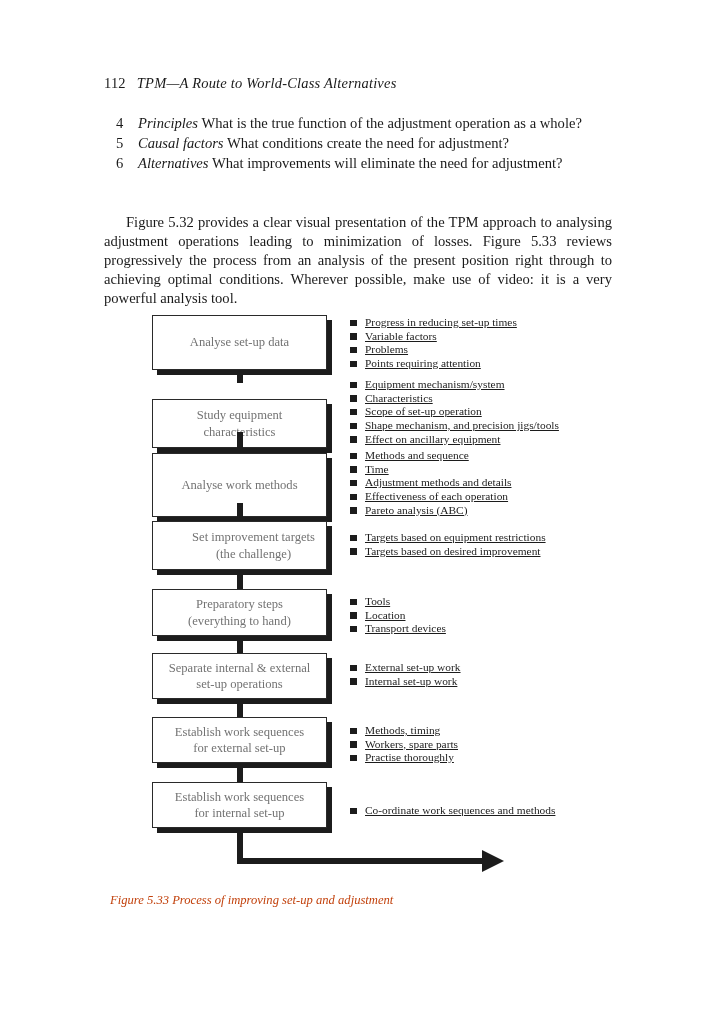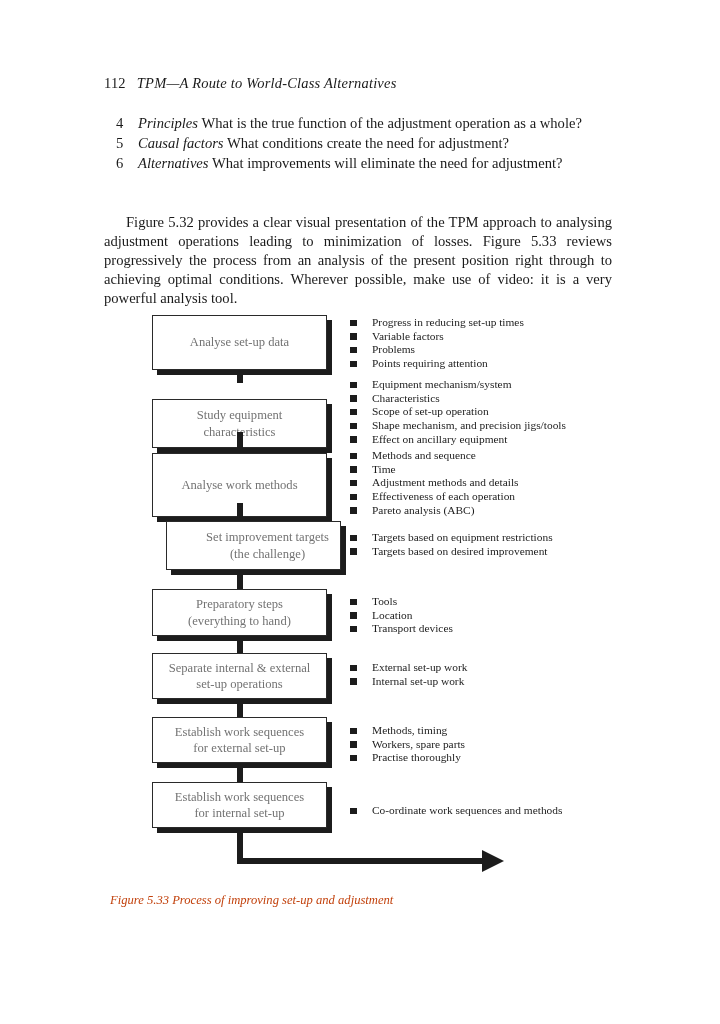--- a/index.html
+++ b/index.html
@@ -128,23 +128,24 @@
   
   .bullet-group {
     position: absolute;
     left: 350px;
     font-size: 11.4px;
     line-height: 13.2px;
     color: #1c1c1c;
   }
   .bullet-row {
     position: relative;
-    padding-left: 22px;
+    padding-left: 15px;
     white-space: nowrap;
     margin-bottom: 0.5px;
+    text-decoration: underline;
   }
   .bullet-row .marker {
     position: absolute;
     left: 0;
     top: 3.5px;
     width: 6.5px;
     height: 6.5px;
     background: #1c1c1c;
   }
 
@@ -202,21 +203,21 @@
         <span>Analyse work methods</span>
       </div>
       <div class="fc-connector" style="left: 236.5px; top: 503px; height: 18px;"></div>
       <div class="bullet-group" style="top: 449px;">
         <div class="bullet-row"><span class="marker"></span><span>Methods and sequence</span></div>
         <div class="bullet-row"><span class="marker"></span><span>Time</span></div>
         <div class="bullet-row"><span class="marker"></span><span>Adjustment methods and details</span></div>
         <div class="bullet-row"><span class="marker"></span><span>Effectiveness of each operation</span></div>
         <div class="bullet-row"><span class="marker"></span><span>Pareto analysis (ABC)</span></div>
       </div>
-      <div class="fc-node" style="left: 166px; top: 521px; width: 175px; height: 49px; padding-left: 28px;">
+      <div class="fc-node" style="left: 152px; top: 521px; width: 175px; height: 49px; padding-left: 28px;">
         <span>Set improvement targets<br>(the challenge)</span>
       </div>
       <div class="fc-connector" style="left: 236.5px; top: 570px; height: 19px;"></div>
       <div class="bullet-group" style="top: 531px;">
         <div class="bullet-row"><span class="marker"></span><span>Targets based on equipment restrictions</span></div>
         <div class="bullet-row"><span class="marker"></span><span>Targets based on desired improvement</span></div>
       </div>
       <div class="fc-node" style="left: 152px; top: 589px; width: 175px; height: 47px;">
         <span>Preparatory steps<br>(everything to hand)</span>
       </div>

